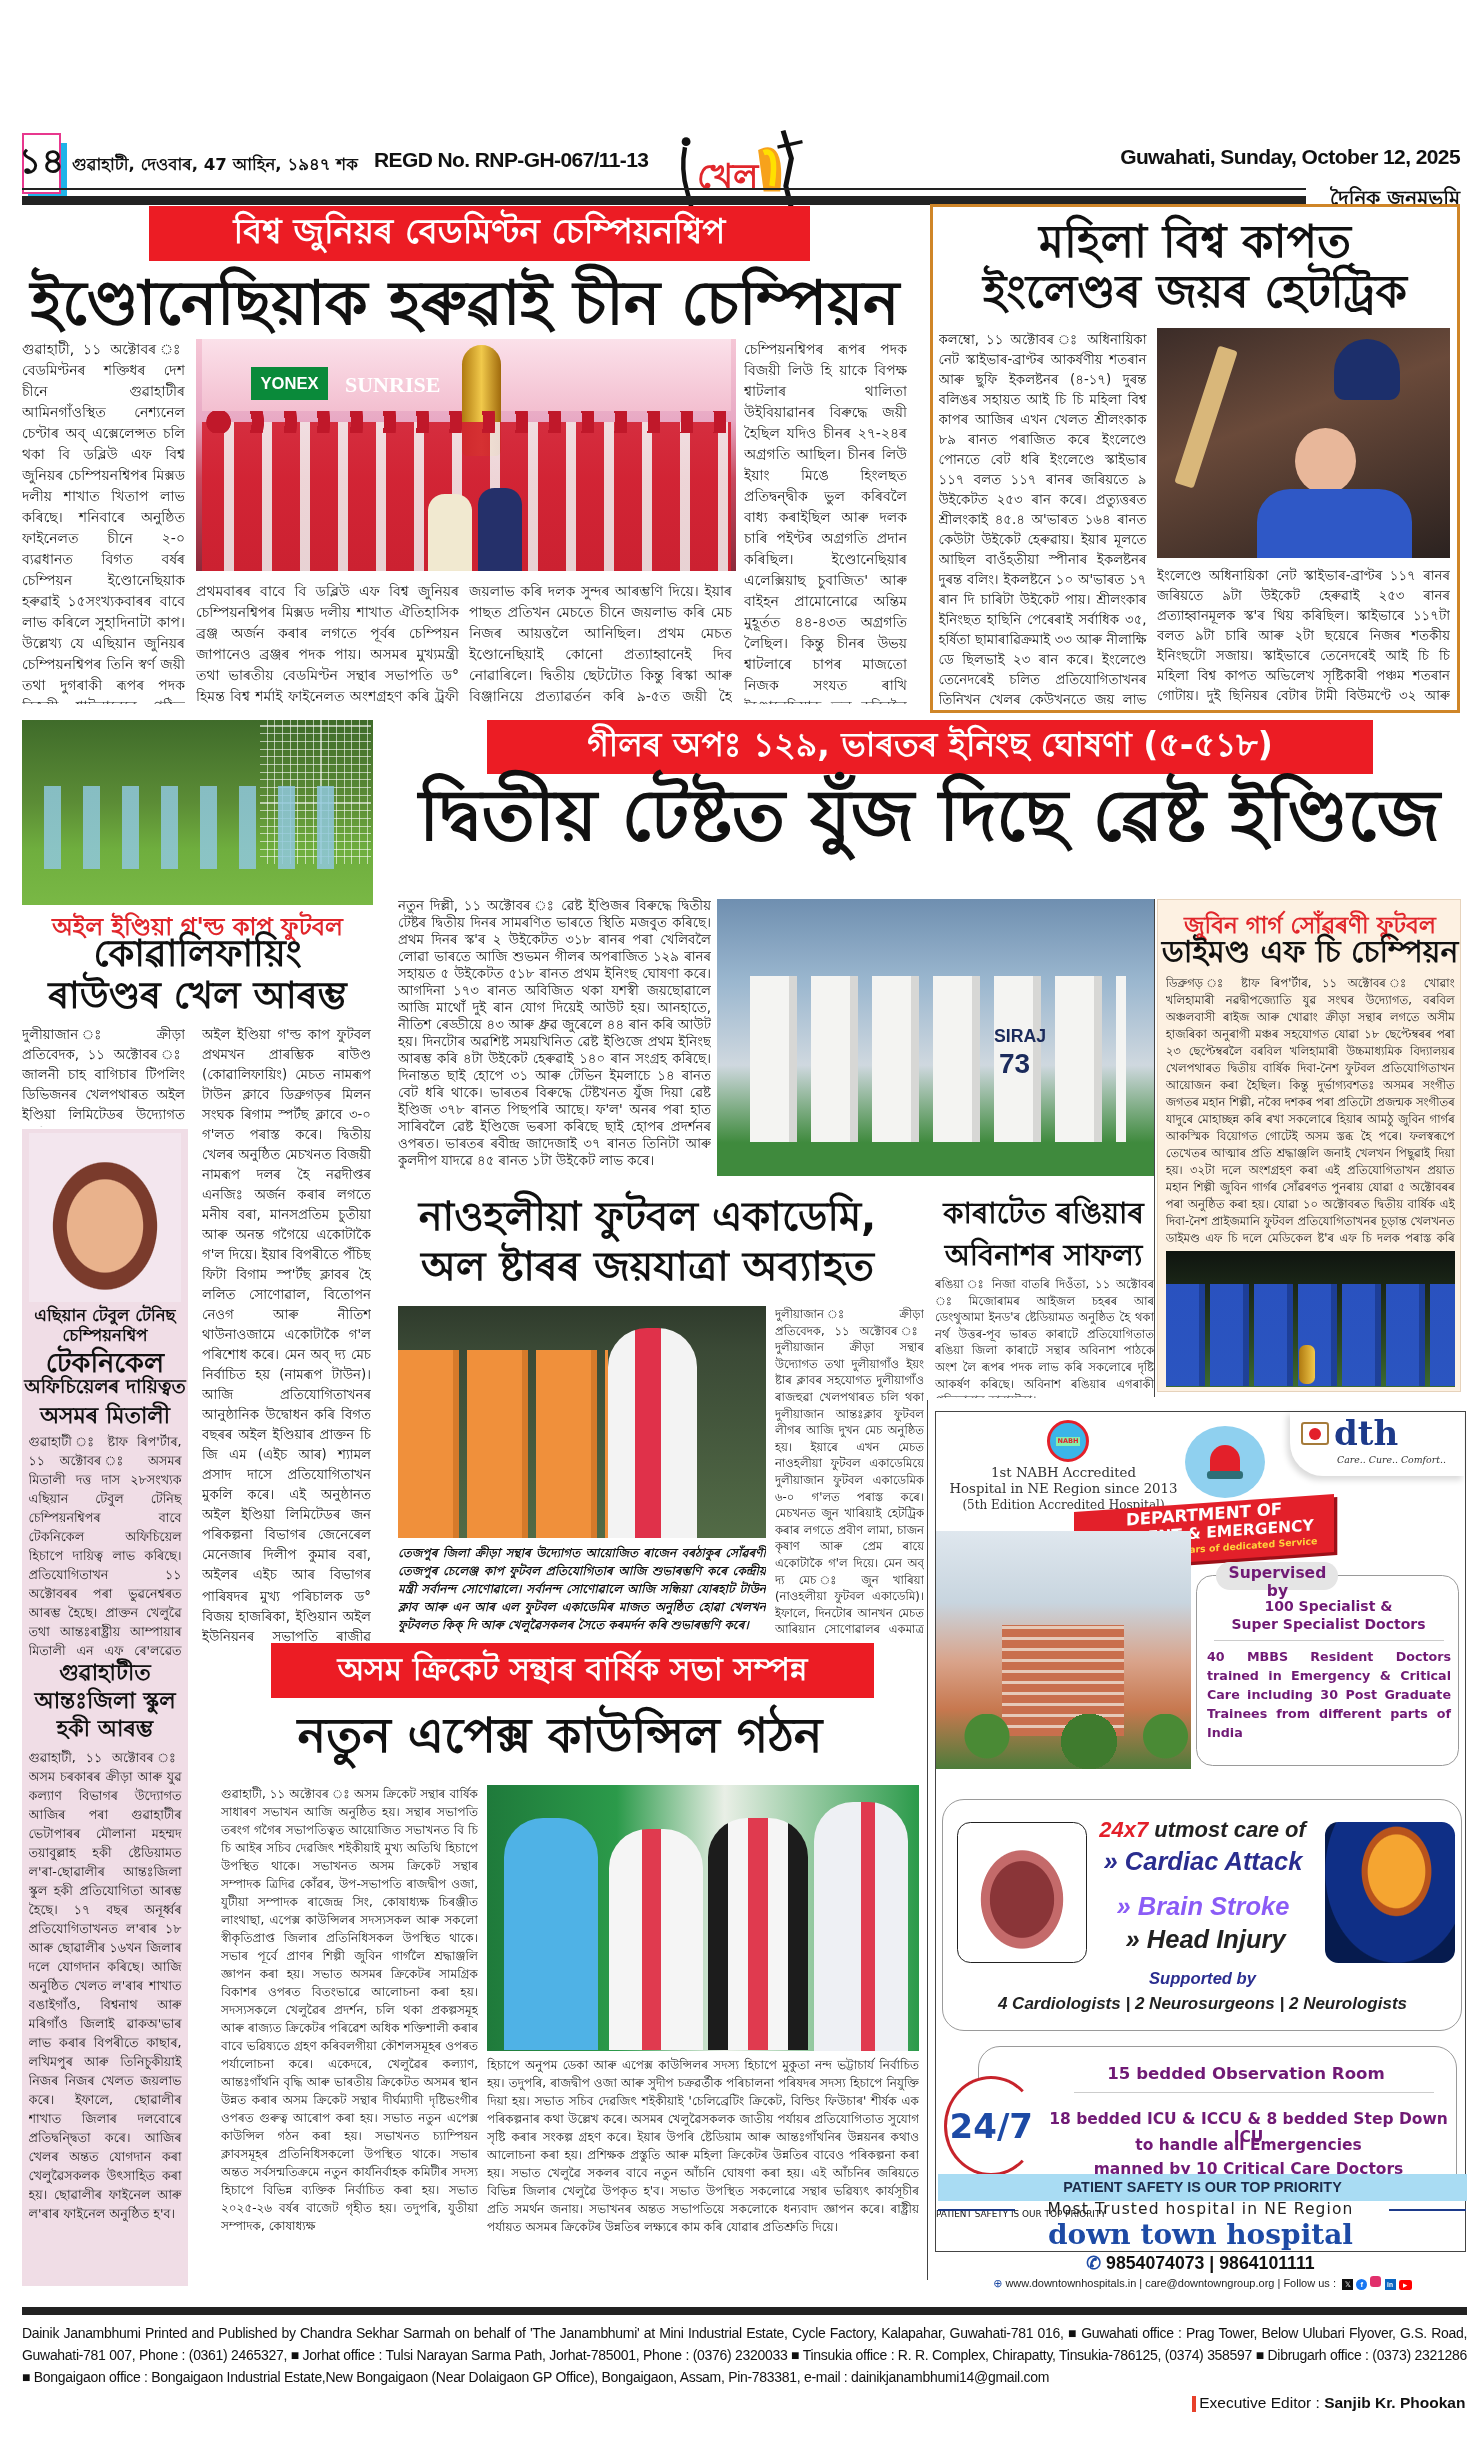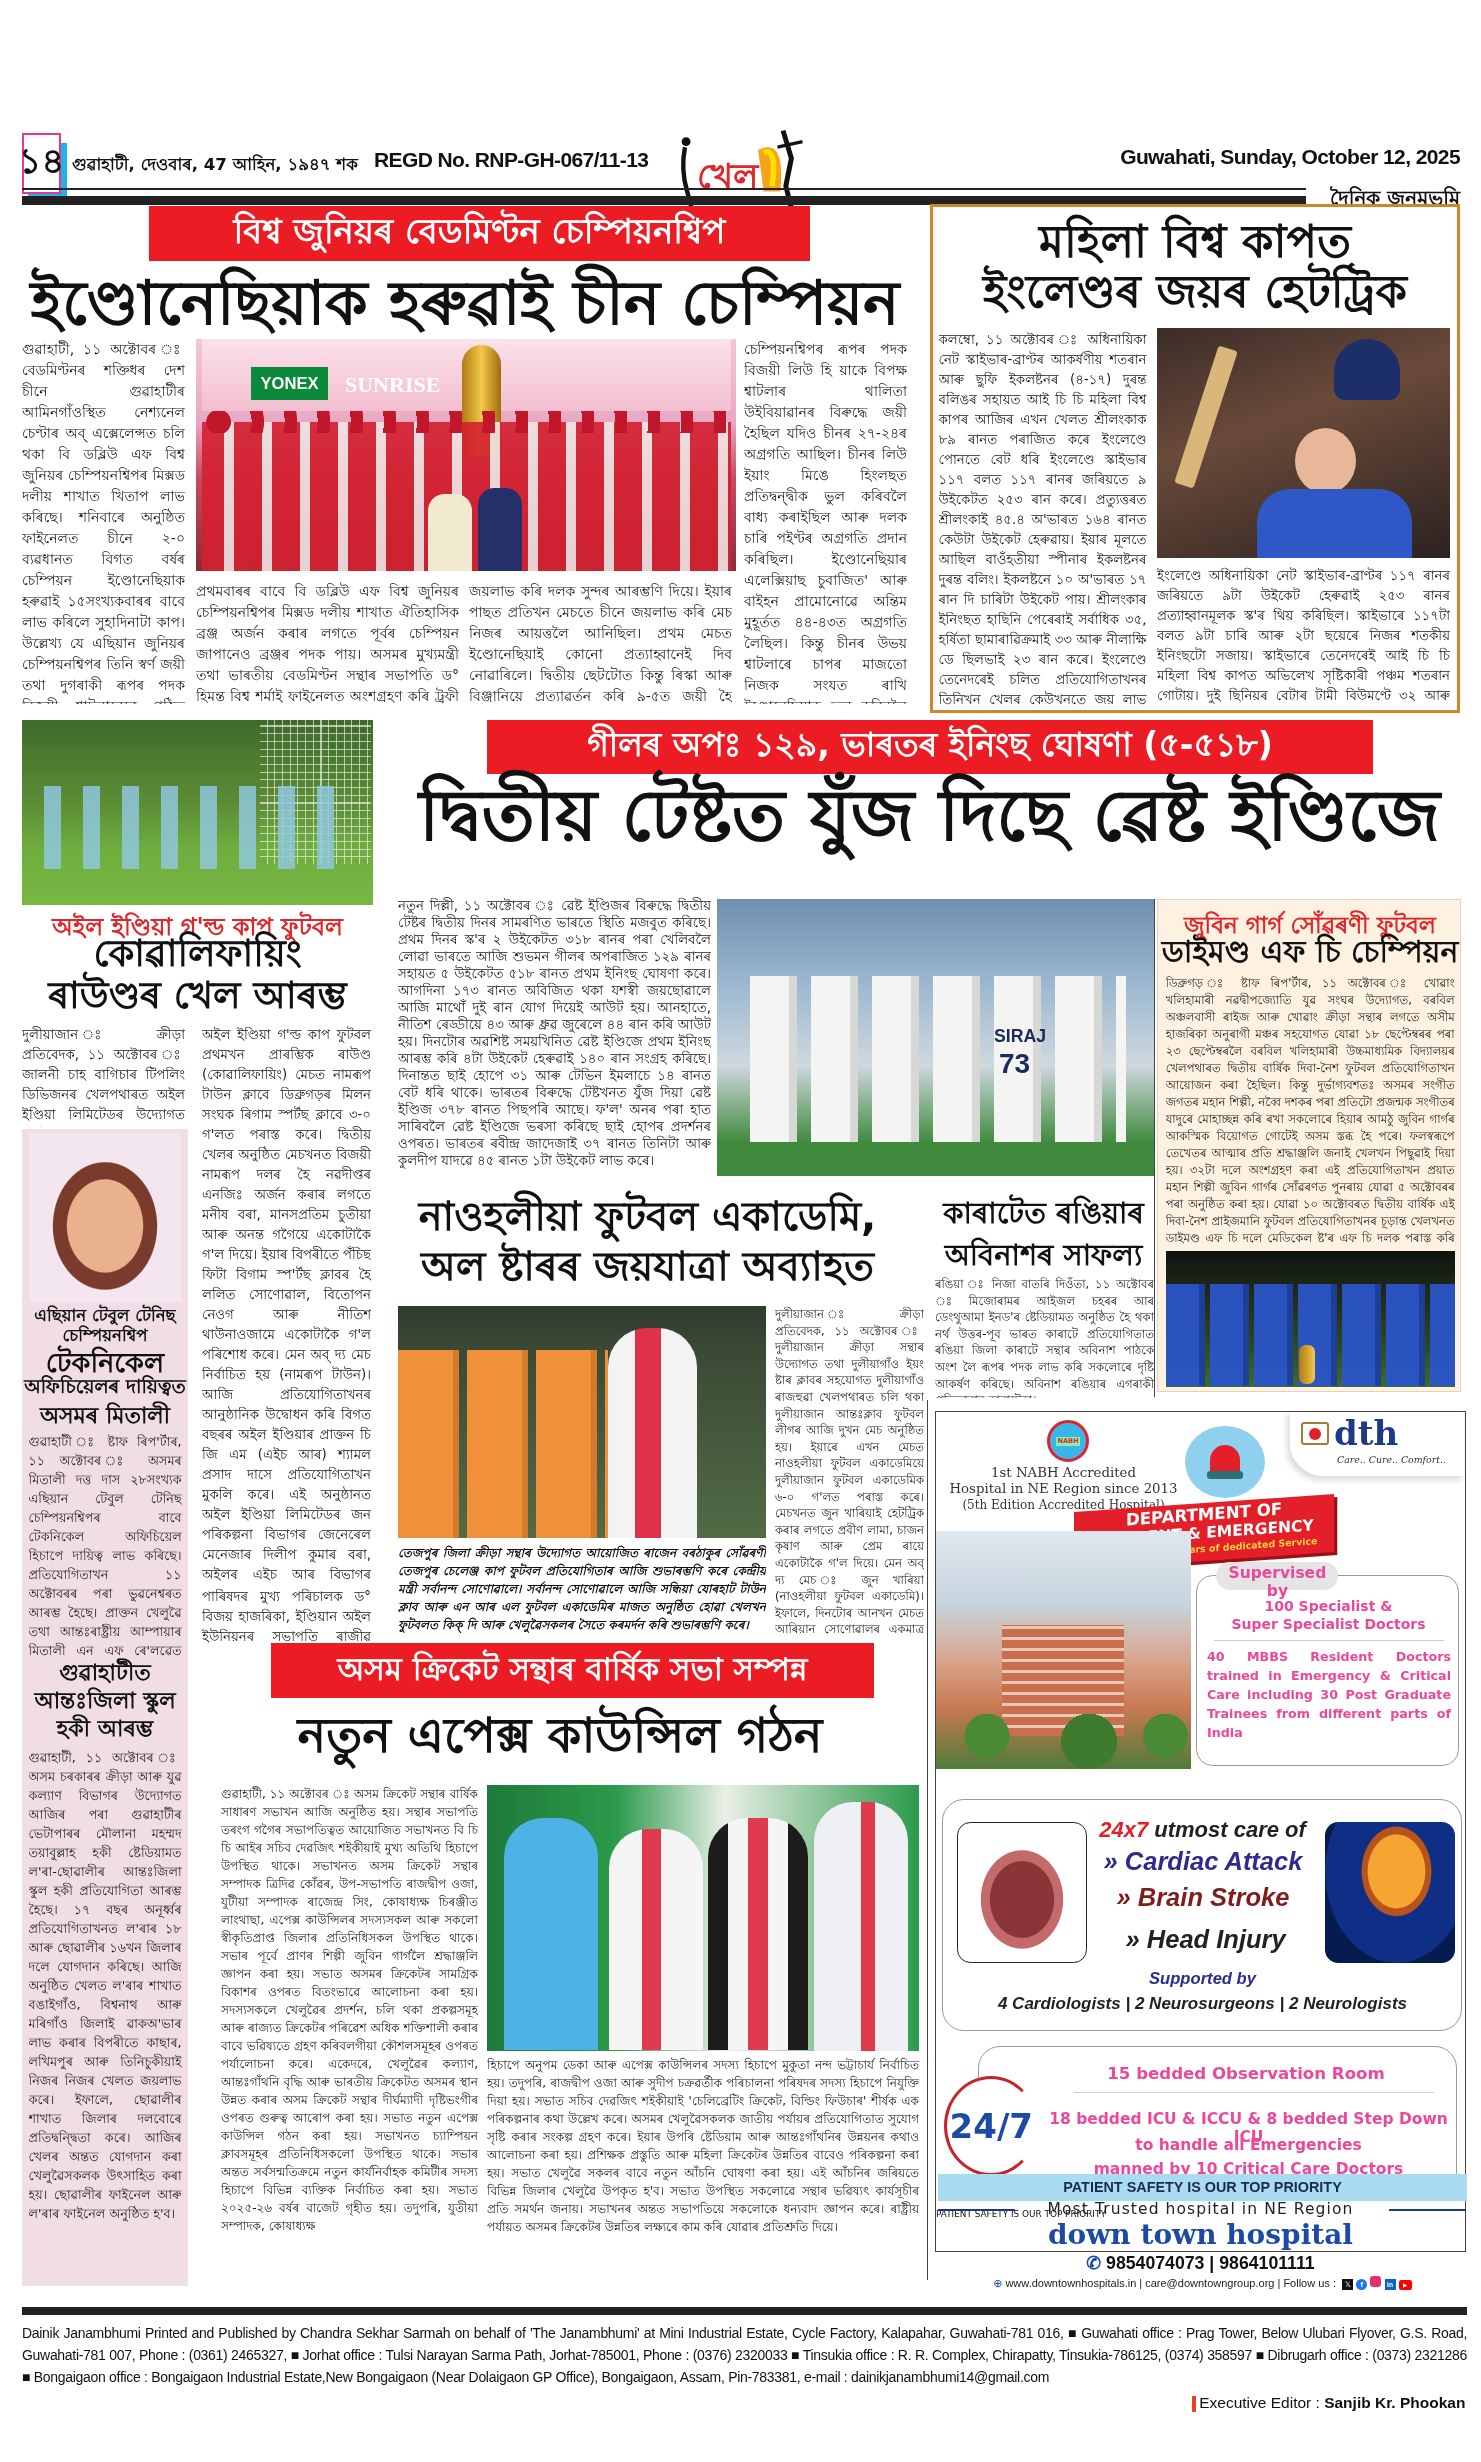--- a/index.html
+++ b/index.html
@@ -27,21 +27,21 @@
   
   .framebox { border: 3.3px solid #cf8528; }
   .tintbox { background: #f0dde6; }
   .peachbox { background: #fdf1e2; }
 
   .caption-it { font-style: italic; font-weight: 700; font-size: 15px; line-height: 22px; text-align: justify; }
 
   
   .ad-border { border: 1.7px solid #444; background: #fff; }
   .ad-en { font-family: "DejaVu Sans", sans-serif; }
-  .ad-blue { color: #ec4899; }
+  .ad-blue { color: #701a75; }
   .pill { border: 1.7px solid #9a9a9a; border-radius: 22px; background: #fff; }
   .footer-text { font-family: "Liberation Sans", sans-serif; font-size: 15px; line-height: 22px; color: #111; }
 </style>
 </head>
 <body>
 
 <div class="abs" id="pageno-shadow"></div>
 <div class="abs" id="pageno">১৪</div>
 <div class="abs" id="dateline-as">গুৱাহাটী, দেওবাৰ, 47 আহিন, ১৯৪৭ শক</div>
 <div class="abs" id="regd">REGD No. RNP-GH-067/11-13</div>
@@ -213,21 +213,21 @@
     <div class="abs" style="left:16.6px;top:64px;width:230px;height:1.1px;background:#ccc;"></div>
     <div class="abs ad-en ad-blue" style="left:10px;top:71px;width:244px;text-align:justify;font-size:12.7px;line-height:19px;font-weight:700;">40 MBBS Resident Doctors trained in Emergency &amp; Critical Care including 30 Post Graduate Trainees from different parts of India</div>
   </div>
 
   <div class="abs pill" style="left:5.5px;top:387px;width:520px;height:232px;border-radius:22px;">
     <div class="abs" style="left:14px;top:22px;width:130px;height:141px;border:1.1px solid #222;border-radius:13.3px;background:radial-gradient(ellipse at 50% 55%,#8a3538 0 35%,#c46a6a 36% 45%,#fff 46%);"></div>
     <div class="abs ad-en" style="left:155px;top:16.6px;width:210px;text-align:center;font-size:22px;font-weight:700;font-style:italic;font-family:'Liberation Sans',sans-serif;">
       <span style="color:#e3202a;">24x7</span><span style="color:#222;"> utmost care of</span>
     </div>
     <div class="abs" style="left:161px;top:47px;font-size:25.5px;font-weight:700;font-style:italic;color:#2a2d8f;font-family:'Liberation Sans',sans-serif;">» <span>Cardiac Attack</span></div>
-    <div class="abs" style="left:174px;top:83px;font-size:25.5px;font-weight:700;font-style:italic;color:#7f1d1d;font-family:'Liberation Sans',sans-serif;text-align:center;">» <span>Brain Stroke</span></div>
+    <div class="abs" style="left:174px;top:92px;font-size:25.5px;font-weight:700;font-style:italic;color:#8b5cf6;font-family:'Liberation Sans',sans-serif;text-align:center;">» <span>Brain Stroke</span></div>
     <div class="abs" style="left:183px;top:125px;font-size:25.5px;font-weight:700;font-style:italic;color:#222;font-family:'Liberation Sans',sans-serif;">» <span>Head Injury</span></div>
     <div class="abs" style="left:382px;top:22px;width:130px;height:141px;border-radius:13.3px;background:radial-gradient(ellipse at 55% 35%,#f5a531 0 28%,#b8531c 29% 34%,#0f2f86 35% 70%,#061b4e 71%);"></div>
     <div class="abs ad-en" style="left:0;top:169px;width:520px;text-align:center;font-size:16.6px;font-weight:700;font-style:italic;color:#2a2d8f;font-family:'Liberation Sans',sans-serif;">Supported by</div>
     <div class="abs ad-en" style="left:0;top:194px;width:520px;text-align:center;font-size:17px;font-weight:700;font-style:italic;color:#222;font-family:'Liberation Sans',sans-serif;">4 Cardiologists  |  2 Neurosurgeons  |  2 Neurologists</div>
   </div>
 
   <div class="abs pill" style="left:42px;top:634px;width:479px;height:155px;border-radius:22px;"></div>
   <div class="abs" style="left:8.3px;top:664px;width:94px;height:100px;border-radius:50%;border:3.3px solid #c7232b;border-right-color:transparent;background:#fff;display:flex;align-items:center;justify-content:center;">
     <span style="font-size:34px;font-weight:700;color:#1d4aa5;font-family:'DejaVu Sans',sans-serif;">24/7</span>
   </div>

